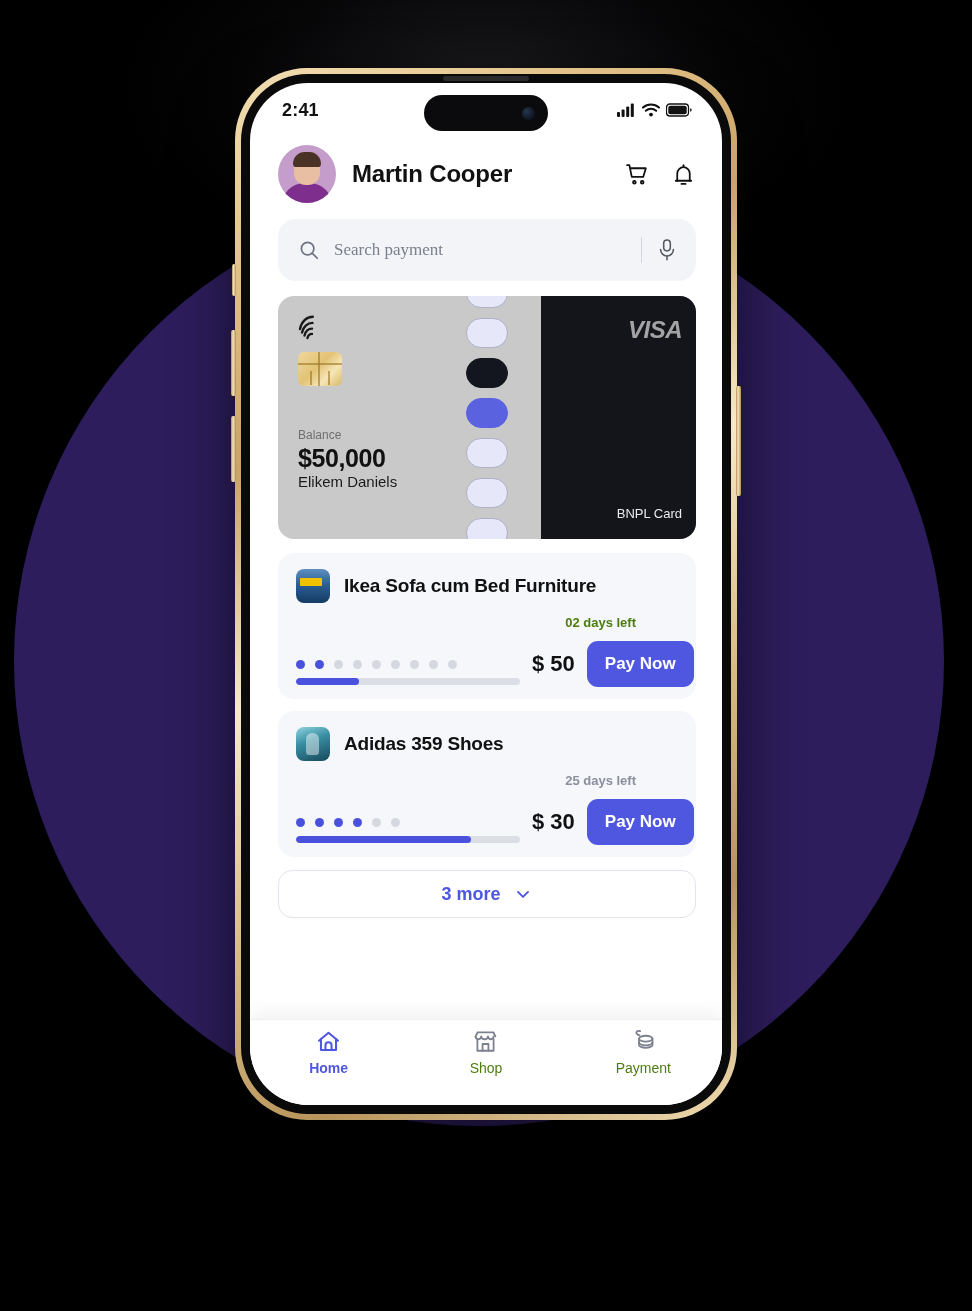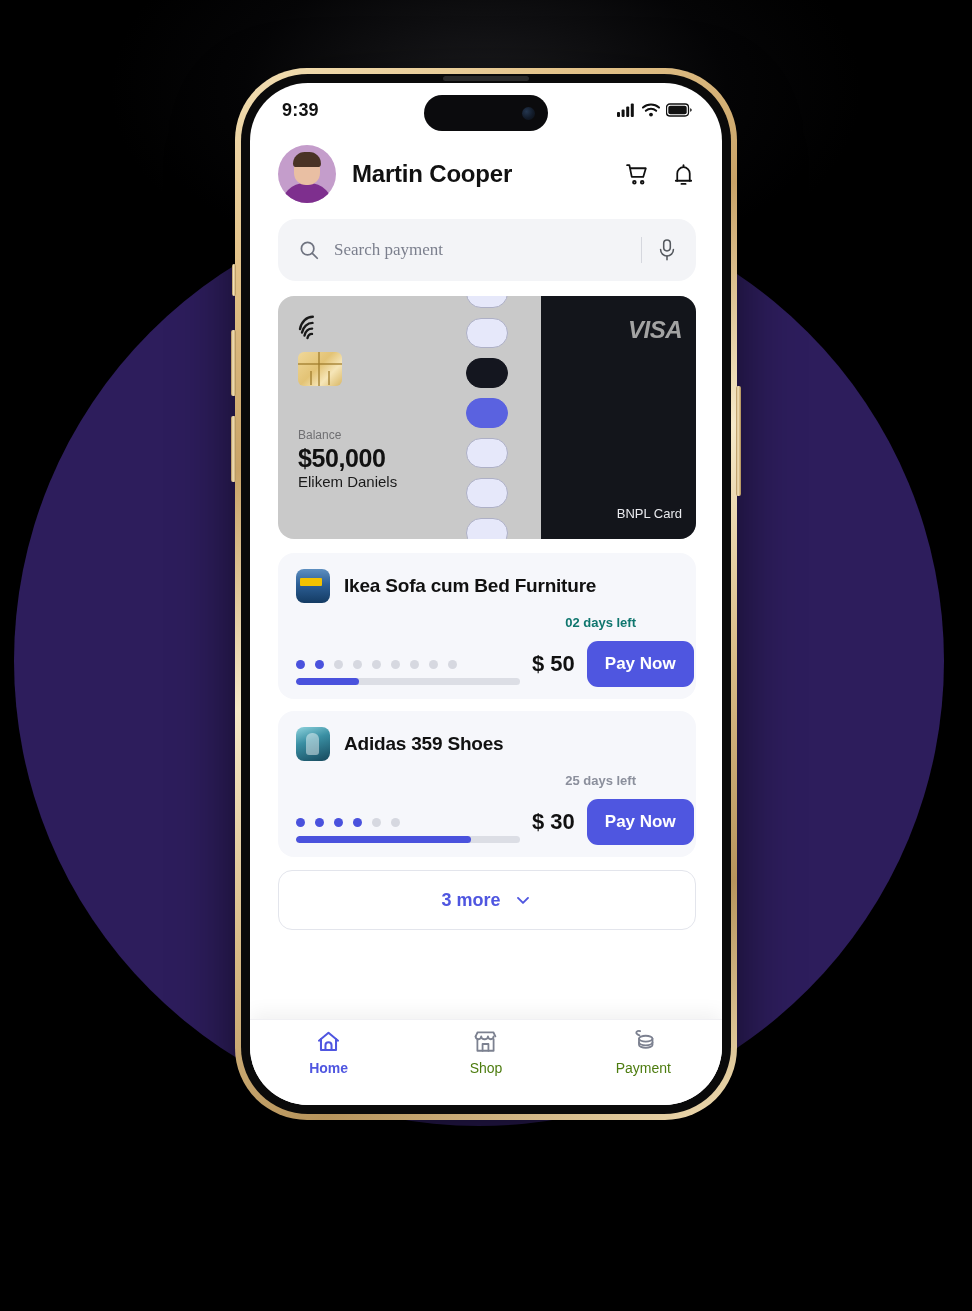--- a/index.html
+++ b/index.html
@@ -196,42 +196,42 @@
     content:""; position:absolute; left:4px; top:9px; width:22px; height:8px;
     background:#f2c200; border-radius:1px;
   }
   .thumb-adidas { background: linear-gradient(160deg,#8fd4de 0%,#3a8fa3 40%,#16485c 100%); }
   .thumb-adidas:after {
     content:""; position:absolute; left:10px; top:6px; width:13px; height:22px;
     background: rgba(255,255,255,.45); border-radius: 6px 6px 3px 3px;
   }
   .pay-title { font-size: 19px; font-weight: 700; color: #111; letter-spacing: -0.2px; }
   .days { position: absolute; right: 60px; top: 62px; font-size: 13px; font-weight: 600; }
-  .days.urgent { color: #0f766e; }
+  .days.urgent { color: #4d7c0f; }
   .days.normal { color: #8b8f9c; }
   .pay-bottom { display: flex; align-items: flex-end; margin-top: 14px; }
   .progress-col { flex: 1; padding-right: 12px; }
   .dots { display: flex; gap: 10px; align-items: center; margin-bottom: 9px; }
   .dot { width: 9px; height: 9px; border-radius: 50%; background: #d6d8e0; flex: none; }
   .dot.on { background: #4a52dd; }
   .track { height: 7px; border-radius: 4px; background: #dcdee5; position: relative; overflow: hidden; width: 224px; }
   .fill { height: 100%; border-radius: 4px; background: #4a52dd; }
   .amount { font-size: 22px; font-weight: 800; color: #111; margin: 0 12px 8px 0; white-space: nowrap; }
   .paynow {
     background: #4f56e0; color: #fff; border: none;
     font-family: "Liberation Sans", sans-serif;
     font-size: 17px; font-weight: 600;
     padding: 13px 18px; border-radius: 11px;
     margin-bottom: -2px; cursor: pointer; white-space: nowrap; margin-top: 24px;
   }
 
   
   .more-wrap { padding: 13px 26px 0 28px; }
   .more-btn {
-    height: 60px; border: 1px solid #e3e5ec; border-radius: 14px; background:#fff;
+    height: 48px; border: 1px solid #e3e5ec; border-radius: 14px; background:#fff;
     display: flex; align-items: center; justify-content: center; gap: 12px;
     cursor: pointer;
   }
   .more-label { color: #4f56e0; font-size: 18px; font-weight: 700; }
 
   
   .spend-wrap { padding: 13px 26px 0 28px; }
   .spend-card {
     border: 1px solid #e3e5ec; border-top-left-radius: 14px; border-top-right-radius: 14px;
     background: #fff; height: 80px; position: relative;
@@ -273,21 +273,21 @@
     <div class="btn-side btn-mute"></div>
     <div class="btn-side btn-volup"></div>
     <div class="btn-side btn-voldn"></div>
     <div class="btn-side btn-power"></div>
 
     <div class="phone-inner">
       <div class="speaker-slit"></div>
       <div class="screen">
 
         <div class="statusbar">
-          <div class="clock">9:39</div>
+          <div class="clock">2:41</div>
           <div class="dynamic-island">
             <div class="island-lens"></div>
           </div>
           <div class="status-icons">
             <span>
               <svg width="19" height="14" viewBox="0 0 19 14">
                 <rect x="0" y="9" width="3" height="5" rx="1" fill="#111"></rect>
                 <rect x="4.6" y="6.5" width="3" height="7.5" rx="1" fill="#111"></rect>
                 <rect x="9.2" y="3.6" width="3" height="10.4" rx="1" fill="#111"></rect>
                 <rect x="13.8" y="0.6" width="3" height="13.4" rx="1" fill="#111"></rect>

